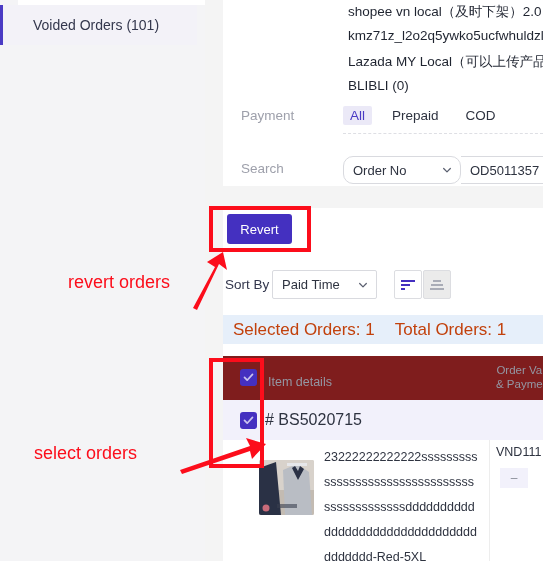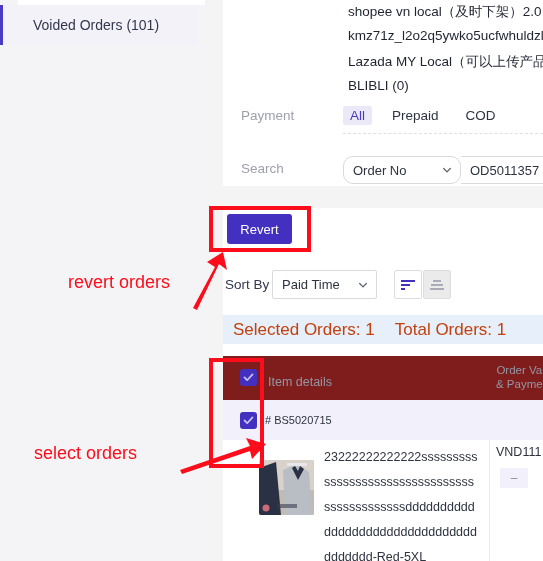--- a/index.html
+++ b/index.html
@@ -311,21 +311,21 @@
     position: absolute;
     left: 223px; top: 400px;
     width: 320px; height: 40px;
     background: #f2f1fb;
     display: flex;
     align-items: center;
   }
   .order-no-bar .ordno {
     position: absolute;
     left: 42px;
-    font-size: 11px;
+    font-size: 16px;
     color: #2e3340;
     white-space: nowrap;
   }
 
   .order-body {
     position: absolute;
     left: 223px; top: 440px;
     width: 320px; height: 121px;
     background: #ffffff;
     border-bottom: 1px solid #eeeeee;

